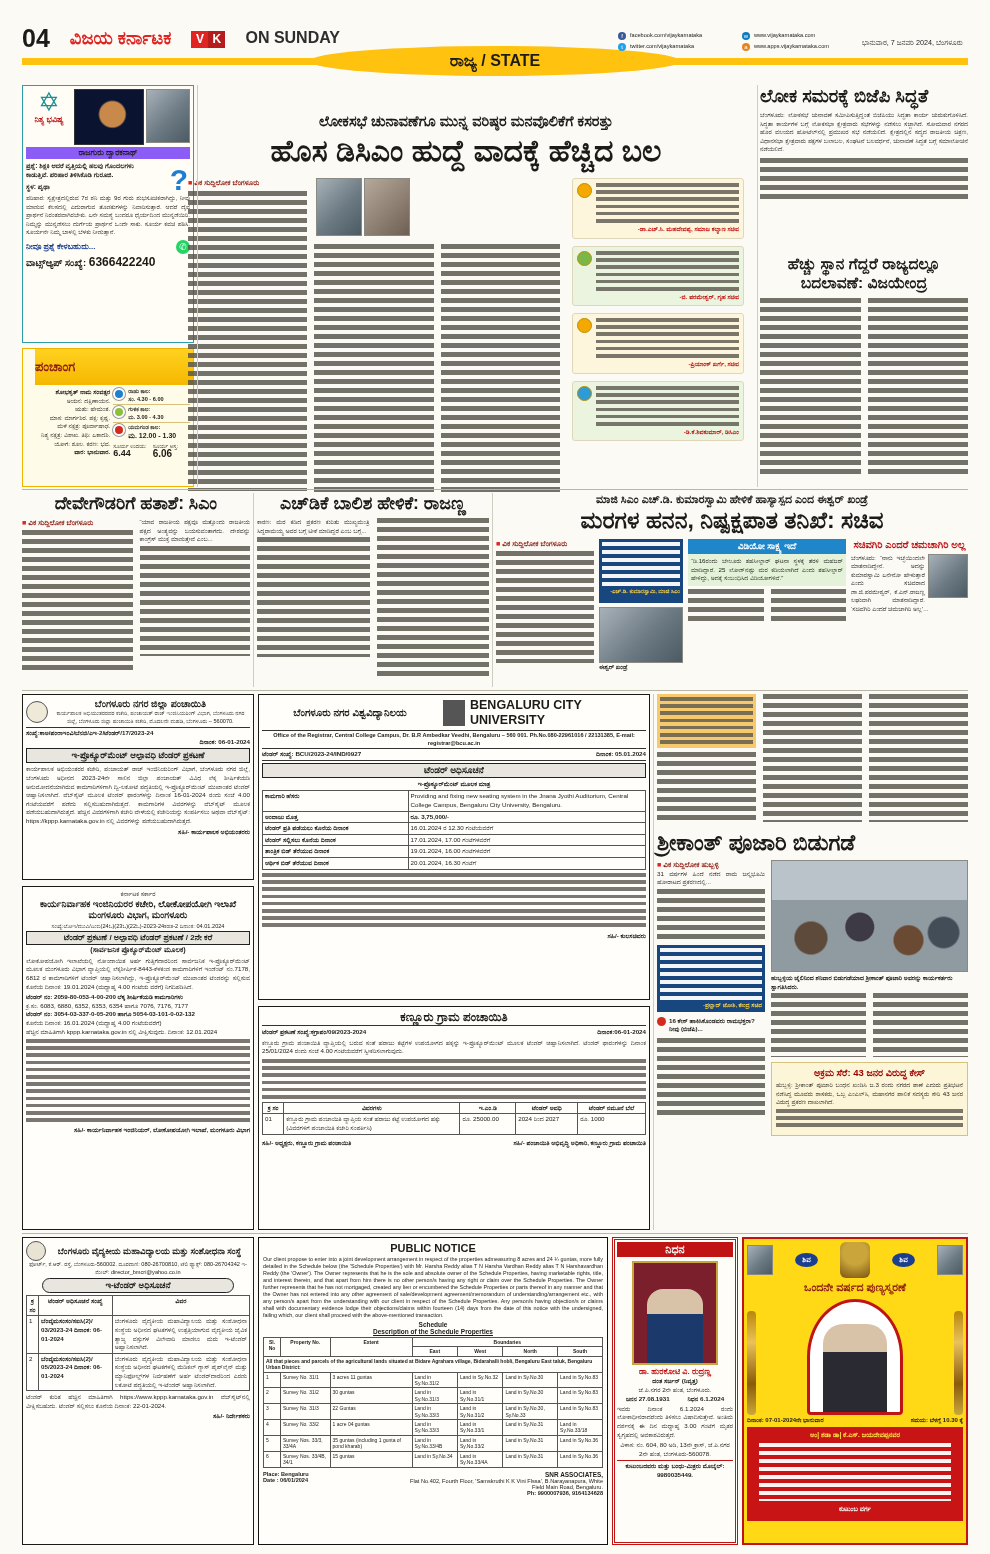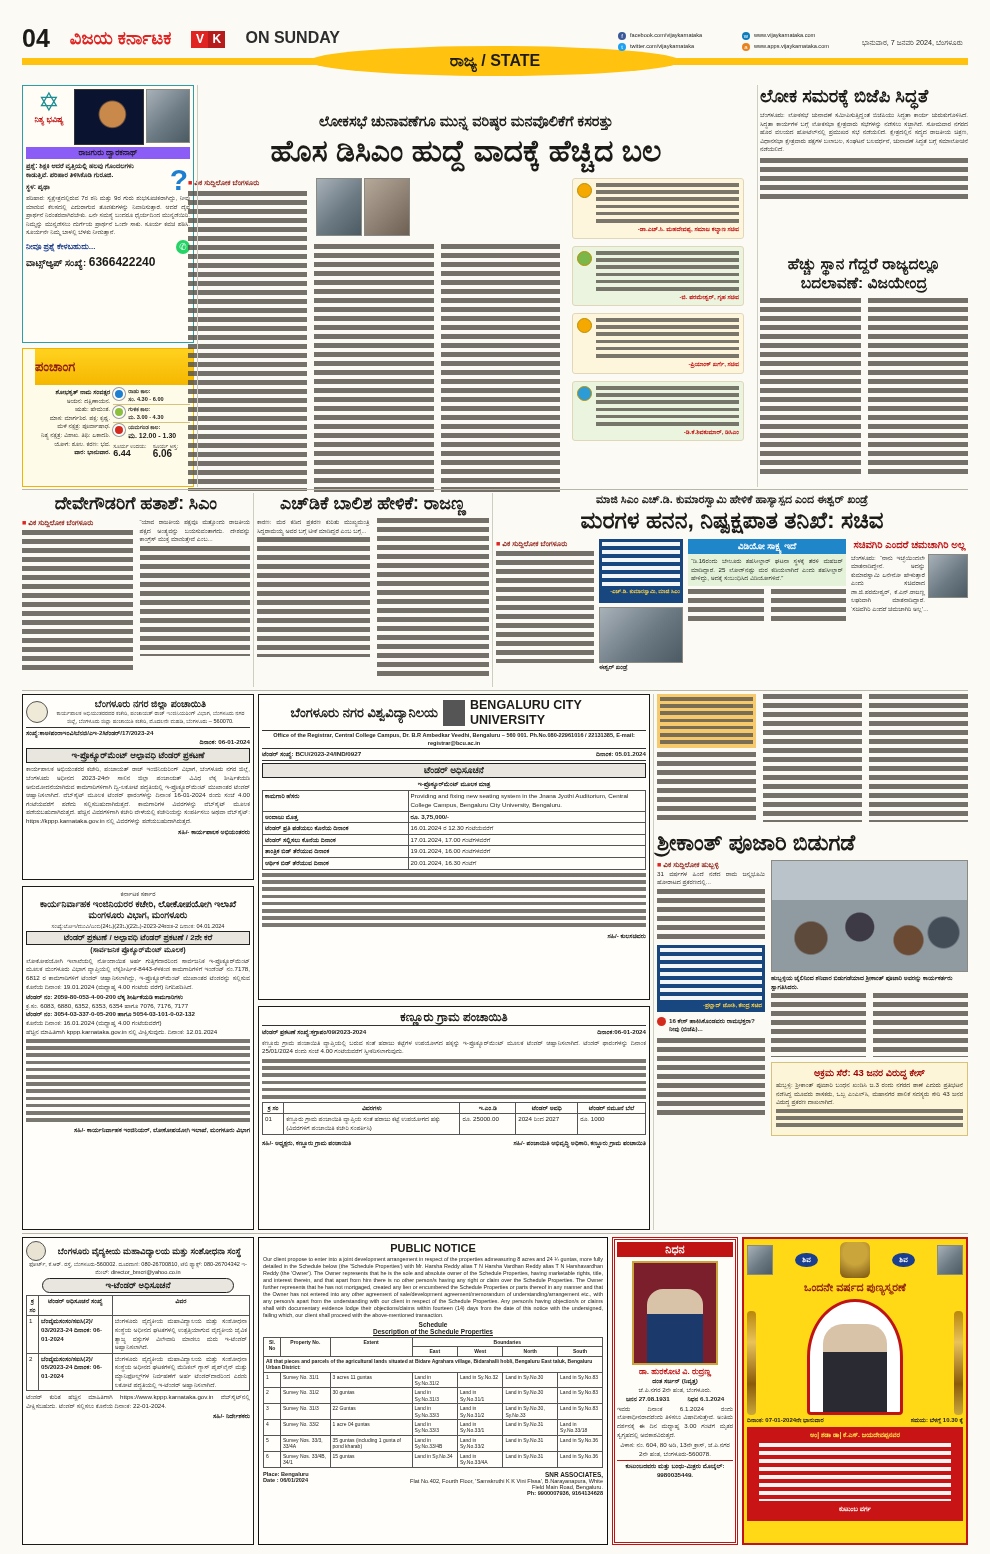--- a/index.html
+++ b/index.html
@@ -298,21 +298,21 @@
     <div class="f6">ಕ್ರ.ಸಂ. 6083, 6880, 6352, 6353, 6354 ಹಾಗೂ 7076, 7176, 7177</div>
     <div class="f6 b">ಟೆಂಡರ್ ನಂ: 3054-03-337-0-05-200 ಹಾಗೂ 5054-03-101-0-02-132</div>
     <div class="f6">ಕೊನೆಯ ದಿನಾಂಕ: 16.01.2024 (ಮಧ್ಯಾಹ್ನ 4.00 ಗಂಟೆಯವರೆಗೆ)</div>
     <div class="f6">ಹೆಚ್ಚಿನ ಮಾಹಿತಿಗಾಗಿ kppp.karnataka.gov.in ನಲ್ಲಿ ವೀಕ್ಷಿಸುವುದು. ದಿನಾಂಕ: 12.01.2024</div>
     <div class="sim-s" style="height:84px;margin-top:3px;"></div>
     <div class="f6 b r" style="margin-top:3px;">ಸಹಿ/- ಕಾರ್ಯನಿರ್ವಾಹಕ ಇಂಜಿನಿಯರ್, ಲೋಕೋಪಯೋಗಿ ಇಲಾಖೆ, ಮಂಗಳೂರು ವಿಭಾಗ</div>
   </div>
 
   <div class="abs adbox" style="left:258px;top:694px;width:392px;height:306px;padding:3px;">
     <div style="display:flex;align-items:center;gap:5px;border-bottom:1px solid #333;padding-bottom:2px;">
-      <div class="b r" style="flex:1;font-size:13px;line-height:14px;">ಬೆಂಗಳೂರು ನಗರ ವಿಶ್ವವಿದ್ಯಾನಿಲಯ</div>
+      <div class="b r" style="flex:1;font-size:10px;line-height:14px;text-align:center;">ಬೆಂಗಳೂರು ನಗರ ವಿಶ್ವವಿದ್ಯಾನಿಲಯ</div>
       <div style="width:22px;height:26px;background:#555;flex:0 0 22px;"></div>
       <div class="b" style="flex:1;font-size:12.5px;line-height:15px;">BENGALURU CITY UNIVERSITY</div>
     </div>
     <div class="f5 c b" style="margin:1px 0;">Office of the Registrar, Central College Campus, Dr. B.R Ambedkar Veedhi, Bengaluru – 560 001. Ph.No.080-22961016 / 22131385, E-mail: registrar@bcu.ac.in</div>
     <div class="f6 b" style="display:flex;justify-content:space-between;border-top:1px solid #333;border-bottom:1px solid #333;padding:1px 0;">
       <span>ಟೆಂಡರ್ ಸಂಖ್ಯೆ: BCU/2023-24/IND/0927</span>
       <span>ದಿನಾಂಕ: 05.01.2024</span>
     </div>
     <div class="band" style="font-size:9px;padding:1px 4px;margin:2px 0;">ಟೆಂಡರ್ ಅಧಿಸೂಚನೆ</div>
     <div class="f6 c b">ಇ-ಪ್ರೊಕ್ಯೂರ್‌ಮೆಂಟ್ ಮೂಲಕ ಮಾತ್ರ</div>

